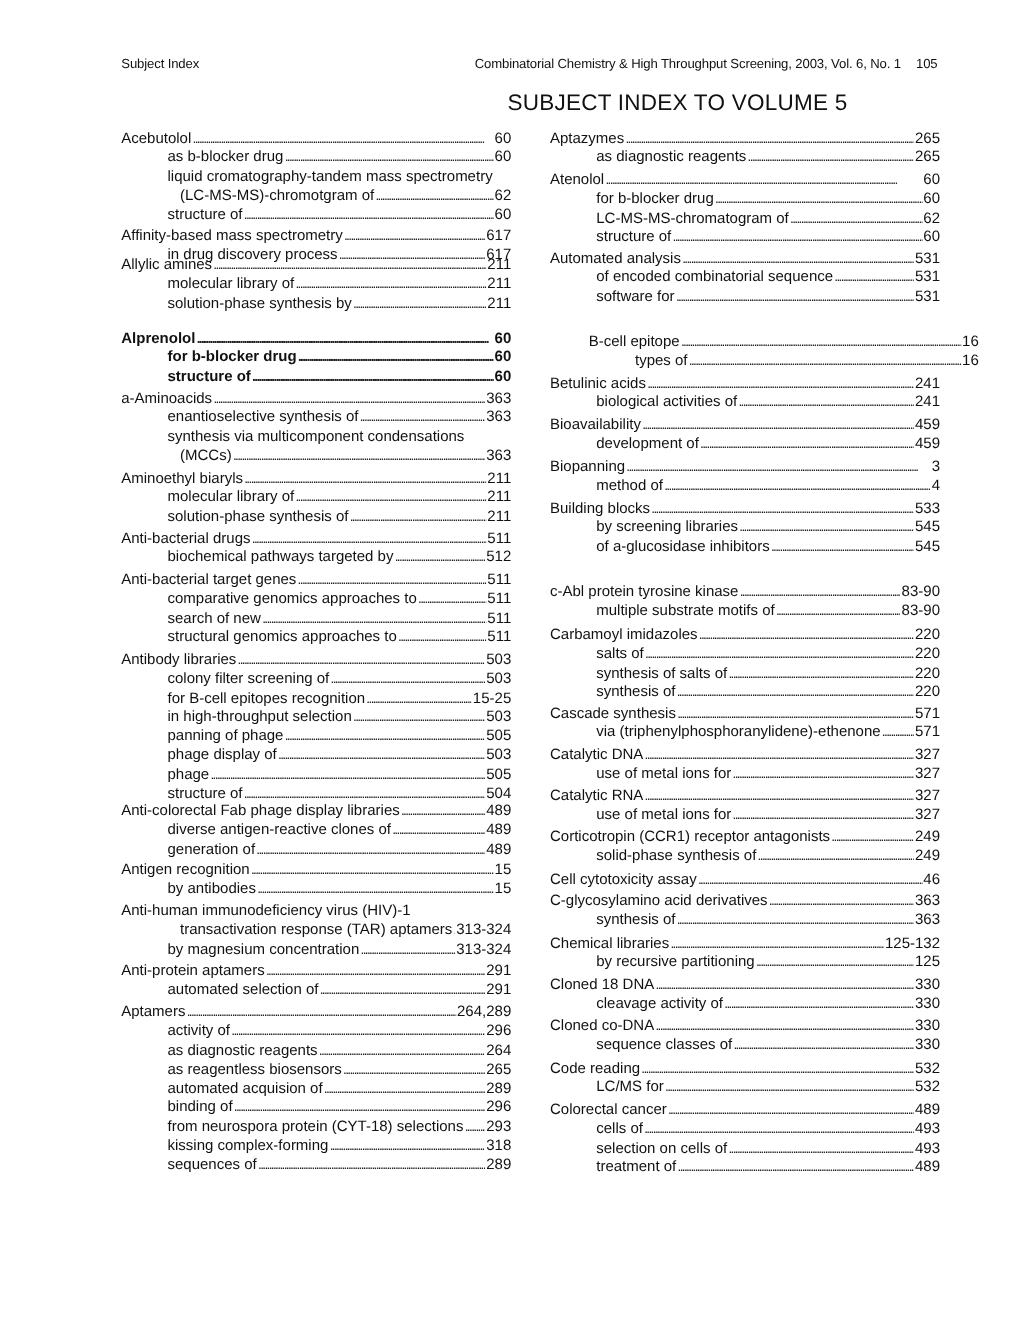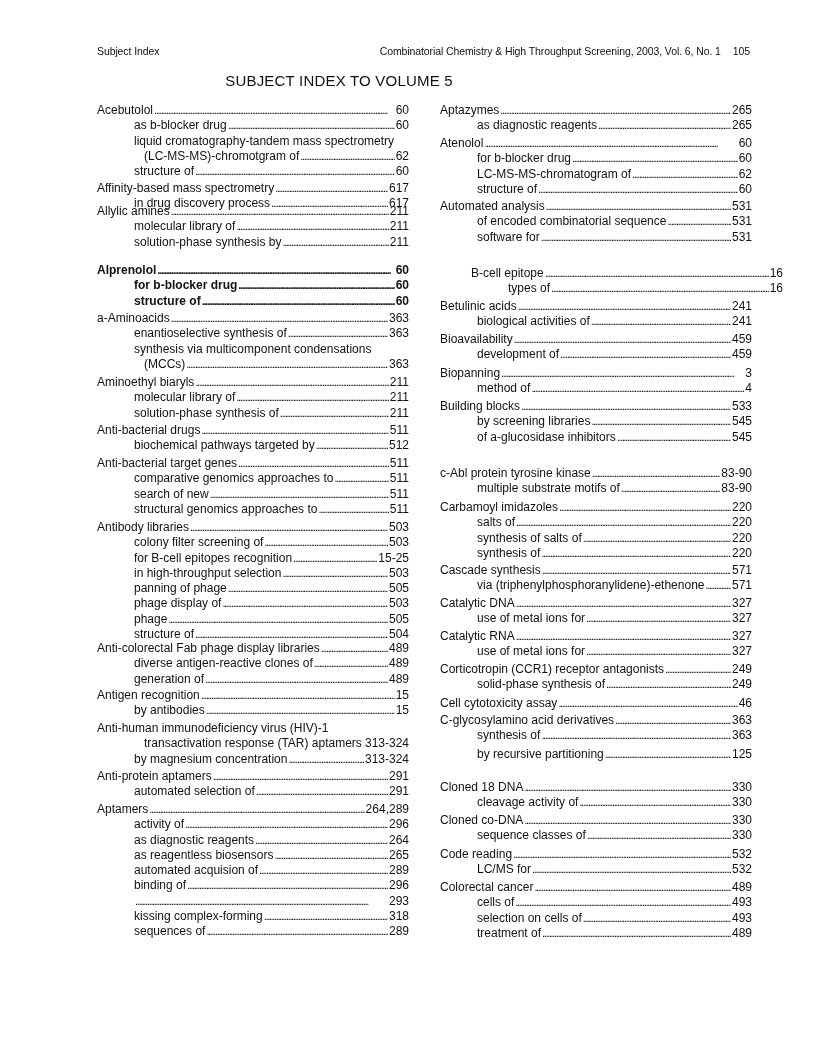--- a/index.html
+++ b/index.html
@@ -1,22 +1,22 @@
 <!DOCTYPE html>
 <html><head>
 <meta charset="utf-8">
 <style>
   html, body { margin: 0; padding: 0; background: #ffffff; }
   body { width: 816px; height: 1056px; position: relative; overflow: hidden;
          font-family: "Liberation Sans", sans-serif; color: #111; }
   .hdr { position: absolute; top: 45px; font-size: 10.5px; letter-spacing: -0.1px; }
   .hdr-left { left: 97px; }
   .hdr-right { right: 66px; display: flex; gap: 12px; }
-  .title { position: absolute; top: 72px; left: 0; width: 678px; text-align: center;
-           font-size: 15px; letter-spacing: 0.2px; }
+  .title { position: absolute; top: 72px; left: 0; width: 678px; text-align: right;
+           font-size: 18px; letter-spacing: 0.2px; }
   .col { position: absolute; top: 0; }
   .col-left { left: 97px; width: 312px; }
   .col-right { left: 440px; width: 312px; }
   .group { position: absolute; left: 0; width: 100%; }
   .line { display: flex; align-items: baseline; height: 15.3px; line-height: 15.3px;
           font-size: 12px; white-space: nowrap; }
   .line.sub { padding-left: 37px; }
   .line.cont { padding-left: 47px; }
   .line .txt { flex: 0 0 auto; }
   .line .dots { flex: 1 1 auto; overflow: hidden; margin: 0 1px; color: #222; }
@@ -301,20 +301,21 @@
         <span class="txt">automated acquision of</span>
         <span class="dots"></span>
         <span class="pg">289</span>
       </div>
       <div class="line sub">
         <span class="txt">binding of</span>
         <span class="dots"></span>
         <span class="pg">296</span>
       </div>
       <div class="line sub">
+        <span class="txt">from neurospora protein (CYT-18) selections</span>
         <span class="dots"></span>
         <span class="pg">293</span>
       </div>
       <div class="line sub">
         <span class="txt">kissing complex-forming</span>
         <span class="dots"></span>
         <span class="pg">318</span>
       </div>
       <div class="line sub">
         <span class="txt">sequences of</span>
@@ -535,20 +536,25 @@
         <span class="dots"></span>
         <span class="pg">363</span>
       </div>
       <div class="line sub">
         <span class="txt">synthesis of</span>
         <span class="dots"></span>
         <span class="pg">363</span>
       </div>
     </div>
     <div class="group" style="top: 747px;">
+      <div class="line main">
+        <span class="txt">Chemical libraries</span>
+        <span class="dots"></span>
+        <span class="pg">125-132</span>
+      </div>
       <div class="line sub">
         <span class="txt">by recursive partitioning</span>
         <span class="dots"></span>
         <span class="pg">125</span>
       </div>
     </div>
     <div class="group" style="top: 780px;">
       <div class="line main">
         <span class="txt">Cloned 18 DNA</span>
         <span class="dots"></span>

